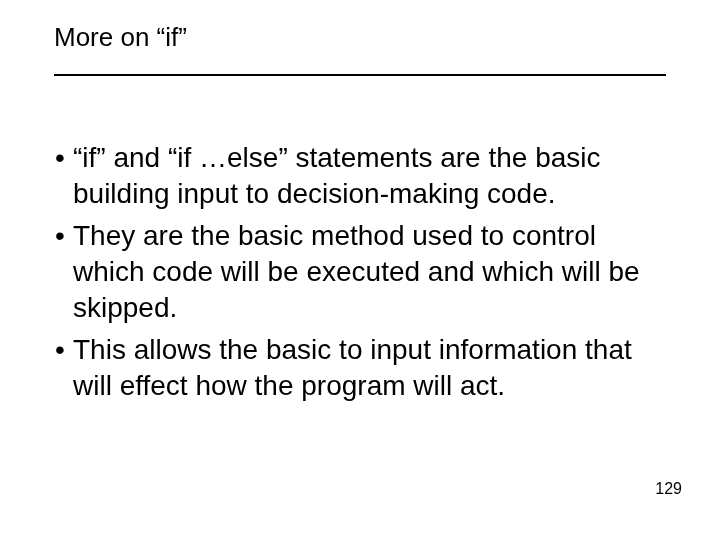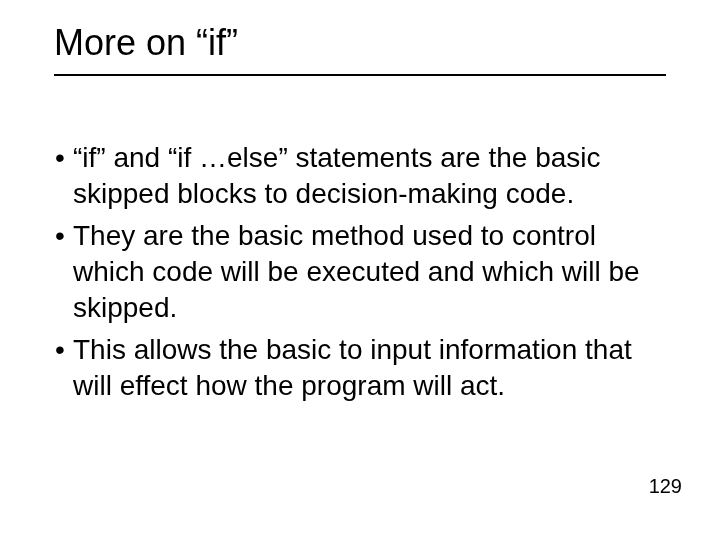--- a/index.html
+++ b/index.html
@@ -1,36 +1,36 @@
 <!DOCTYPE html>
 <html><head>
   <meta charset="utf-8">
   <style>
     * { margin: 0; padding: 0; box-sizing: border-box; }
     html, body { width: 720px; height: 540px; background: #ffffff; font-family: Arial, Helvetica, sans-serif; color: #000; }
     .slide { position: relative; width: 720px; height: 540px; }
-    .title { position: absolute; left: 54px; top: 22px; font-size: 36px; font-weight: 400; }
+    .title { position: absolute; left: 54px; top: 22px; font-size: 26px; font-weight: 400; }
     .title-underline { position: absolute; left: 54px; top: 74px; width: 612px; height: 2px; background: #000; }
     .bullets { position: absolute; left: 55px; top: 140px; right: 54px; }
     .bullet-item { display: flex; align-items: flex-start; margin-bottom: 6px; }
     .dot { width: 18px; flex: 0 0 18px; font-size: 28px; line-height: 36px; }
     .bullet-text { font-size: 28px; line-height: 36px; font-weight: 400; }
-    .page-num { position: absolute; right: 38px; bottom: 42px; font-size: 20px; }
+    .page-num { position: absolute; right: 38px; bottom: 42px; font-size: 16px; }
   </style>
 </head>
 <body>
 
 <div class="slide">
   <div class="title">More on “if”</div>
   <div class="title-underline"></div>
 
   <div class="bullets">
     <div class="bullet-item">
       <div class="dot">•</div>
-      <div class="bullet-text">“if” and “if …else” statements are the basic skipped blocks to decision-making code.</div>
+      <div class="bullet-text">“if” and “if …else” statements are the basic building input to decision-making code.</div>
     </div>
     <div class="bullet-item">
       <div class="dot">•</div>
       <div class="bullet-text">They are the basic method used to control which code will be executed and which will be skipped.</div>
     </div>
     <div class="bullet-item">
       <div class="dot">•</div>
       <div class="bullet-text">This allows the basic to input information that will effect how the program will act.</div>
     </div>
   </div>

